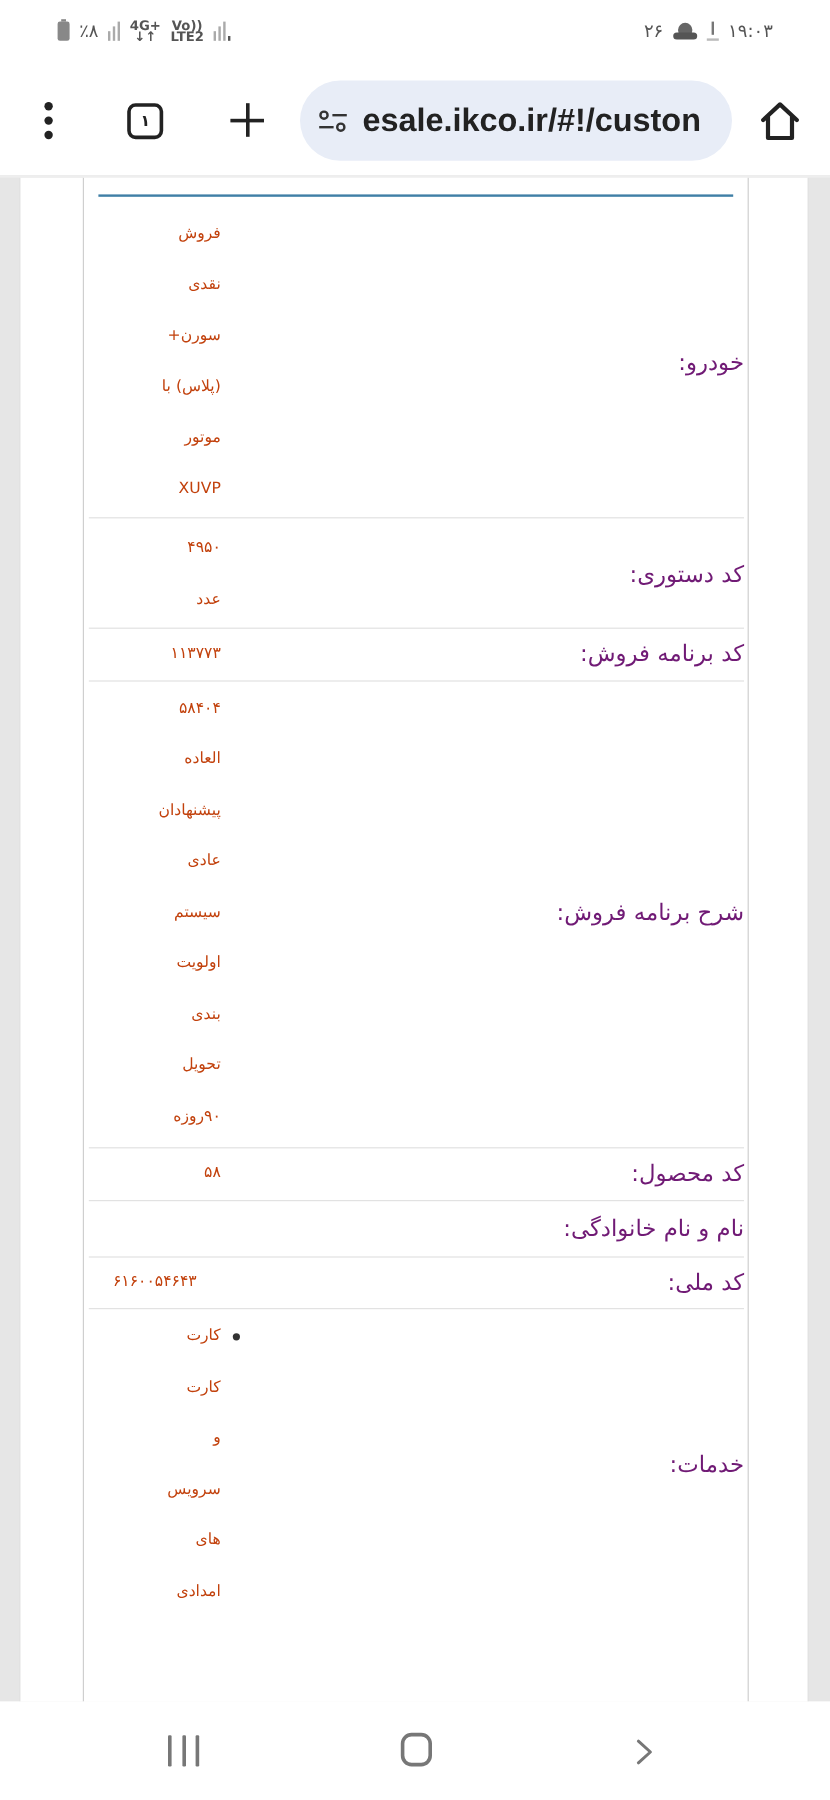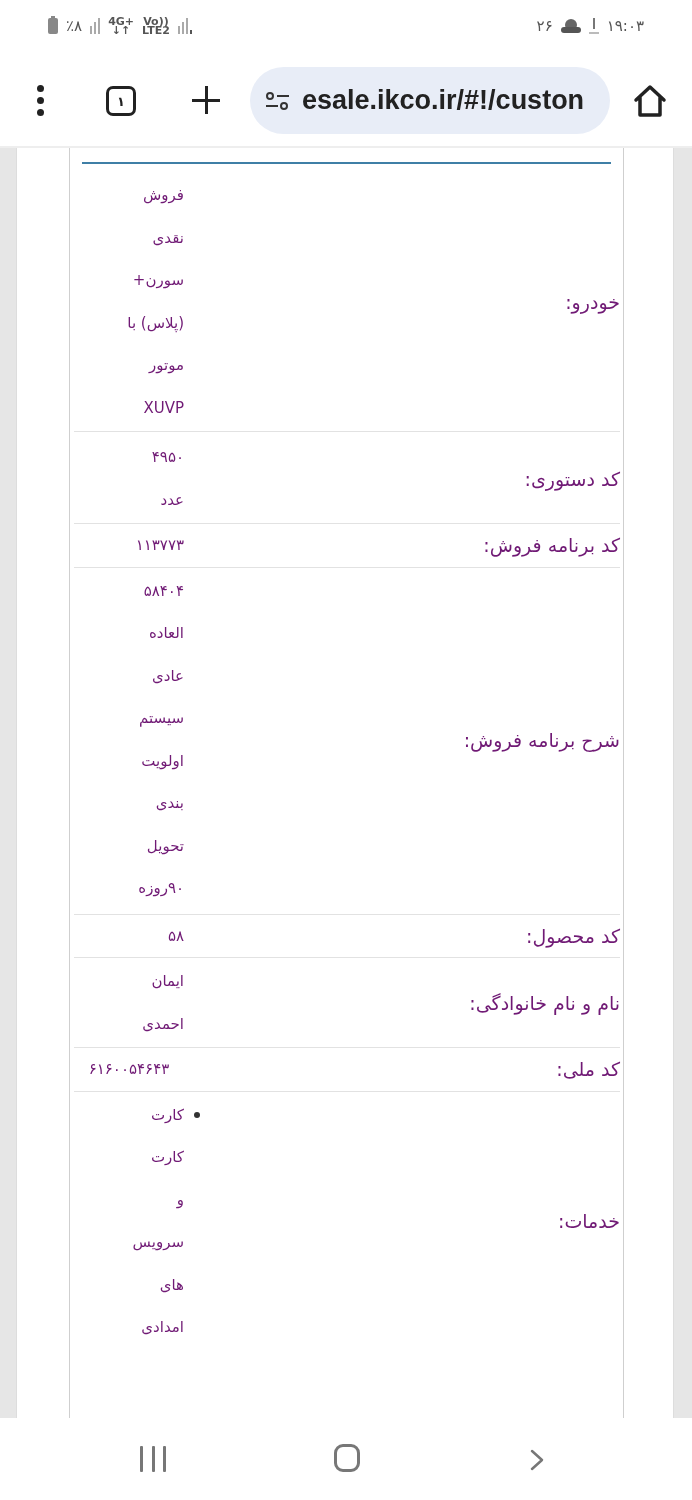--- a/index.html
+++ b/index.html
@@ -41,21 +41,21 @@
   .home-btn { left: 630px; top: 22px; width: 40px; height: 38px; }
 
   
   .viewport { position: absolute; top: 146px; left: 0; width: 692px; height: 1272px; background: #e6e6e6; overflow: hidden; border-top: 2px solid #eee; }
   .outer-panel { position: absolute; left: 16px; top: 0; width: 658px; height: 1300px; background: #ffffff; border-left: 1px solid #ddd; border-right: 1px solid #ddd; }
   .inner-panel { position: absolute; left: 69px; top: 0; width: 555px; height: 1300px; background: #fff; border-left: 1px solid #cfcfcf; border-right: 1px solid #cfcfcf; }
   .header-line { position: absolute; left: 12px; top: 14px; width: 529px; height: 2px; background: #3f7fa6; }
   .details { position: absolute; left: 4px; top: 16px; width: 546px; direction: rtl; }
   .row { display: flex; flex-direction: row; align-items: center; border-bottom: 1px solid #e2e2e2; }
   .row .label { width: 436px; font-size: 19px; line-height: 42px; color: #701a75; text-align: right; padding-right: 0; }
-  .row .value { width: 110px; font-size: 15px; line-height: 42.5px; color: #701a75; text-align: right; }
+  .row .value { width: 110px; font-size: 13px; line-height: 42.5px; color: #c2410c; text-align: right; }
   .value .word { display: block; }
   .value.list { position: relative; padding-right: 0; }
   .bullet { position: absolute; right: -16px; top: 18px; width: 6px; height: 6px; background: #333; border-radius: 50%; }
   .row.vehicle { padding: 10px 0 2px; }
   .row.order { padding: 4px 0 2px; }
   .row.single { padding: 0; }
   .row.desc { padding: 2px 0 4px; }
   .row.name { padding: 2px 0 2px; }
   .row.services { padding: 2px 0; border-bottom: none; }
   .nid { direction: ltr; text-align: center; width: 110px; display: block; margin-left: -8px; }
@@ -159,42 +159,39 @@
         <div class="value">
           <span class="word">۱۱۳۷۷۳</span>
         </div>
       </div>
 
       <div class="row desc">
         <div class="label">شرح برنامه فروش:</div>
         <div class="value">
           <span class="word">۵۸۴۰۴</span>
           <span class="word">العاده</span>
+          <span class="word">پیشنهادان</span>
           <span class="word">عادی</span>
           <span class="word">سیستم</span>
           <span class="word">اولویت</span>
           <span class="word">بندی</span>
           <span class="word">تحویل</span>
           <span class="word">۹۰روزه</span>
         </div>
       </div>
 
       <div class="row single">
         <div class="label">کد محصول:</div>
         <div class="value">
           <span class="word">۵۸</span>
         </div>
       </div>
 
       <div class="row name">
         <div class="label">نام و نام خانوادگی:</div>
-        <div class="value">
-          <span class="word">ایمان</span>
-          <span class="word">احمدی</span>
-        </div>
       </div>
 
       <div class="row single">
         <div class="label">کد ملی:</div>
         <div class="value">
           <span class="word nid">۶۱۶۰۰۵۴۶۴۳</span>
         </div>
       </div>
 
       <div class="row services">

